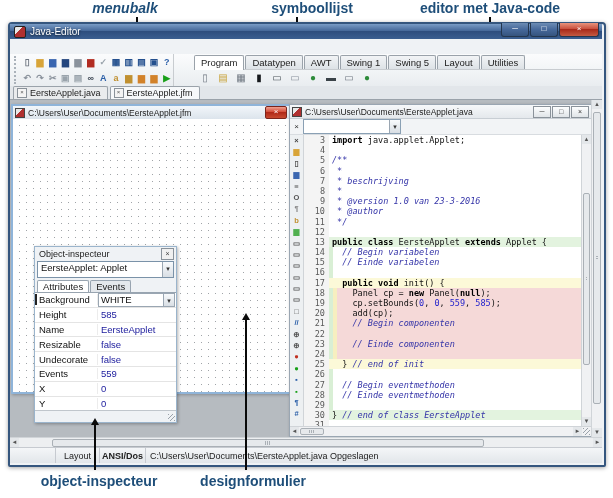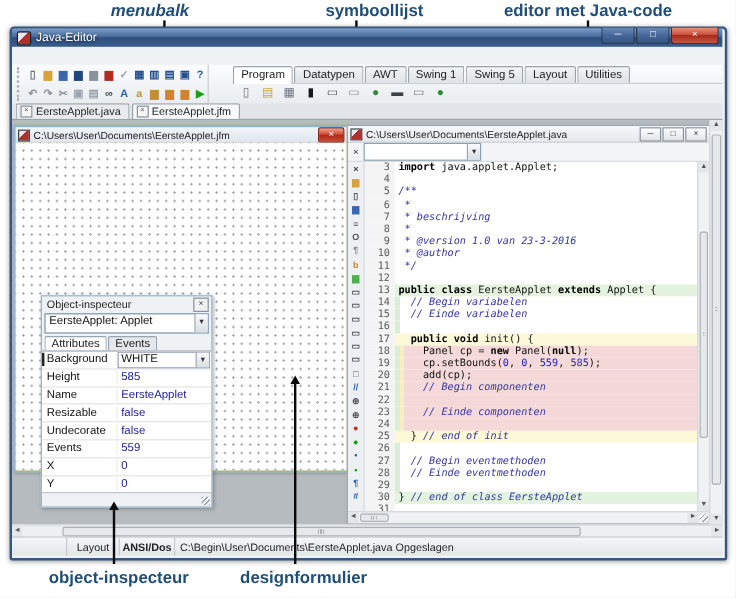--- a/index.html
+++ b/index.html
@@ -412,21 +412,21 @@
   <div class="hscroll" id="mdi-hscroll">
     <div class="arr" style="left:0;">◄</div>
     <div class="thumb" style="left:42px;width:430px;"></div>
     <div class="arr" style="right:0;">►</div>
   </div>
 
   <div id="statusbar">
       <div class="seg center" style="width: 46px;"></div>
       <div class="seg center" style="width: 44px;">Layout</div>
       <div class="seg center" style="width: 46px; font-weight: bold;">ANSI/Dos</div>
-      <div class="seg last">C:\Begin\User\Documents\EersteApplet.java Opgeslagen</div>
+      <div class="seg last">C:\Users\User\Documents\EersteApplet.java Opgeslagen</div>
     </div>
 
   <div class="arrow arr-up" style="left:94px;top:420px;height:50px;"></div>
   <div class="arrow arr-up" style="left:245px;top:315px;height:155px;"></div>
   <div class="ann" style="left:99px;top:473px;">object-inspecteur</div>
   <div class="ann" style="left:253px;top:473px;">designformulier</div>
 
 </div>
 
 </body></html>

